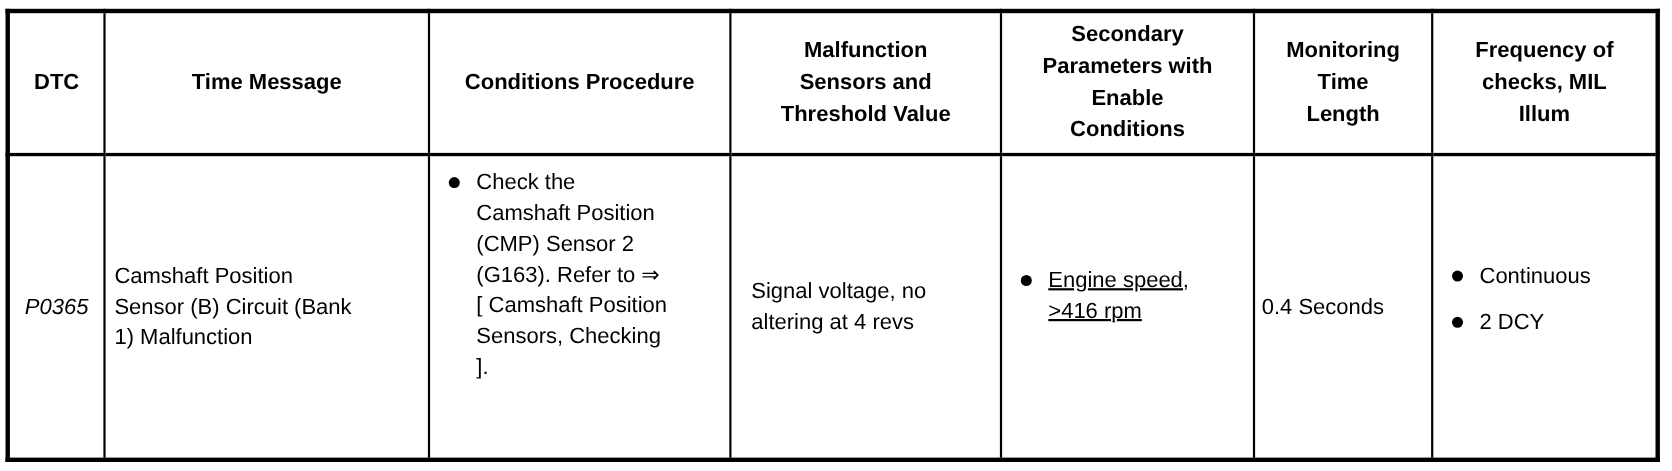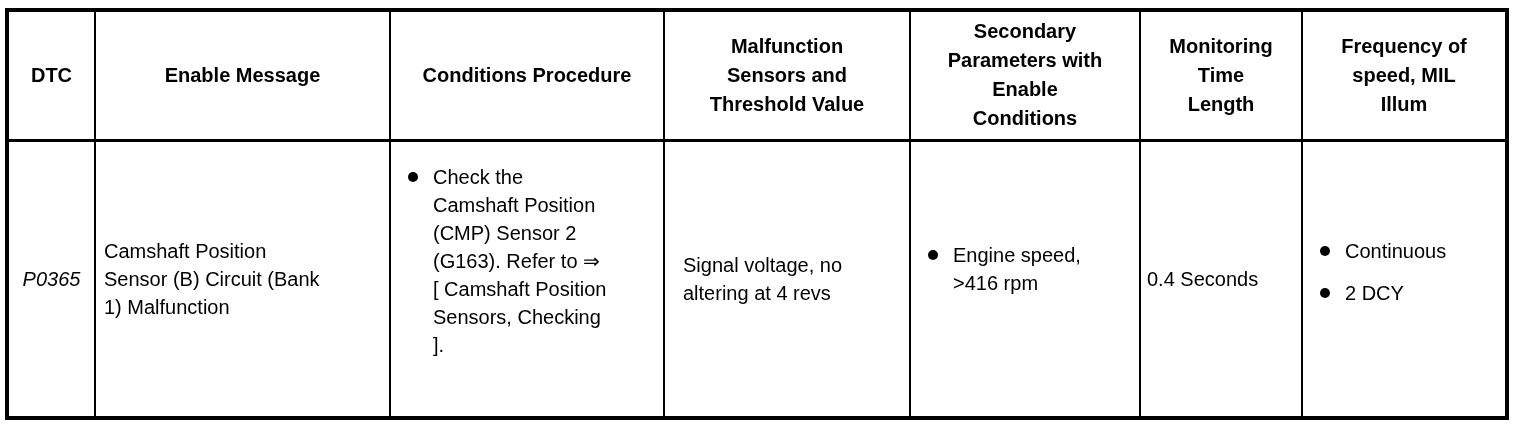--- a/index.html
+++ b/index.html
@@ -39,23 +39,23 @@
     padding: 0 4px;
   }
   .dtc-table td {
     line-height: 28px;
     vertical-align: middle;
     padding: 0 6px;
   }
   .pre { white-space: pre-line; }
   td.c-dtc { text-align: center; padding: 0 4px; font-style: italic; }
   td.c-err { padding-left: 8px; padding-right: 4px; }
-  td.c-proc { vertical-align: top; padding: 21px 4px 0 0; }
+  td.c-proc { vertical-align: top; padding: 10px 4px 0 0; }
   td.c-malf { padding-left: 18px; padding-right: 4px; }
-  td.c-sec  { padding: 0 4px 20px 0; }
+  td.c-sec  { padding: 0 4px 20px 0; text-decoration: underline; }
   td.c-mon  { padding-left: 6px; padding-right: 14px; }
   td.c-freq { padding: 0 4px 14px 0; }
   .bullet-item {
     display: flex;
     align-items: flex-start;
     padding-left: 17px;
   }
   .bullet {
     flex: none;
     width: 10px;
@@ -77,34 +77,34 @@
       <col style="width:295px">
       <col style="width:274px">
       <col style="width:246px">
       <col style="width:230px">
       <col style="width:162px">
       <col style="width:205px">
     </colgroup>
     <thead>
       <tr>
         <th class="pre">DTC</th>
-        <th class="pre">Enable Message</th>
+        <th class="pre">Time Message</th>
         <th class="pre">Conditions Procedure</th>
         <th class="pre">Malfunction
 Sensors and
 Threshold Value</th>
         <th class="pre">Secondary
 Parameters with
 Enable
 Conditions</th>
         <th class="pre">Monitoring
 Time
 Length</th>
         <th class="pre">Frequency of
-speed, MIL
+checks, MIL
 Illum</th>
       </tr>
     </thead>
     <tbody>
       <tr>
         <td class="c-dtc">
           <span class="pre">P0365</span>
         </td>
         <td class="c-err">
           <div class="pre">Camshaft Position

